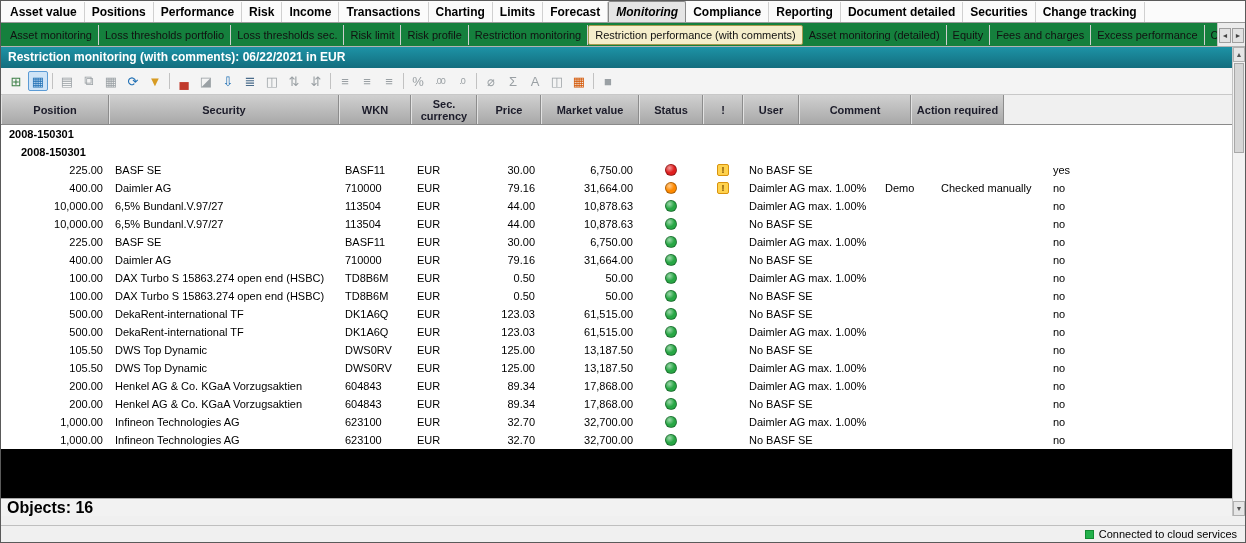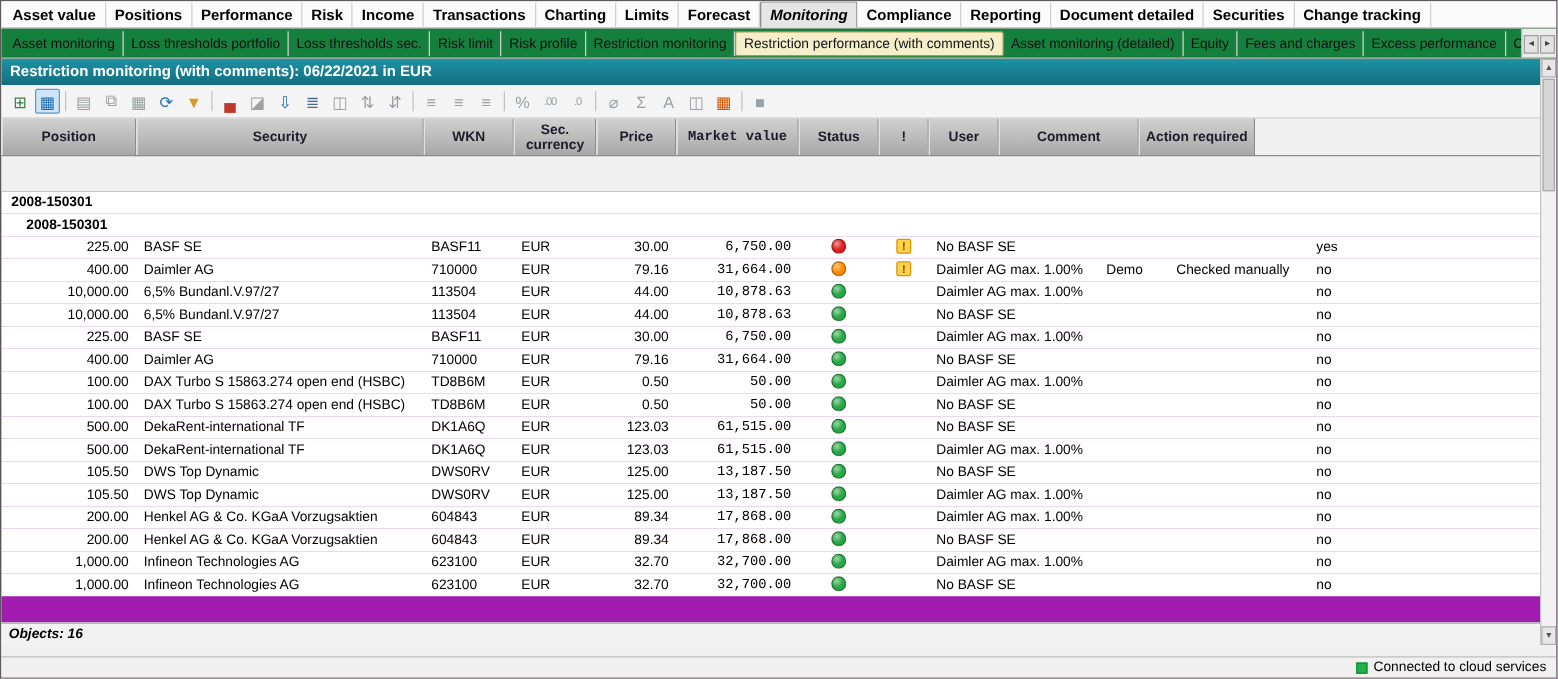--- a/index.html
+++ b/index.html
@@ -76,29 +76,29 @@
     border-right:1px solid #8c8c8c;border-left:1px solid #e2e2e2;
     padding:0 2px;white-space:normal;overflow:hidden;cursor:default;
   }
   .th-filler{flex:1;background:#f0f0f0;}
   
   .col-position{width:108px;}
   .col-security{width:230px;}
   .col-wkn{width:72px;}
   .col-currency{width:66px;}
   .col-price{width:64px;}
-  .col-market_value{width:98px;font-family:Liberation Mono, monospace;}
+  .col-market_value{width:98px;}
   .col-status{width:64px;}
   .col-warning{width:40px;}
   .col-restriction{width:136px;}
   .col-user{width:56px;}
   .col-comment{width:112px;}
   .col-action{width:93px;}
   
-  .table-body{flex:1;background:#a21caf;overflow:hidden;margin-top:28px;}
+  .table-body{flex:1;background:#000000;overflow:hidden;}
   .group-row{
     height:18px;line-height:18px;font-size:11px;font-weight:bold;color:#000;
     padding-left:8px;white-space:nowrap;background:#fff;
   }
   .group-row.level1{padding-left:20px;}
   .data-row{height:18px;display:flex;background:#fff;}
   .cell{
     font-size:11px;color:#000;line-height:18px;padding:0 6px;
     overflow:hidden;white-space:nowrap;flex:none;
   }
@@ -110,21 +110,21 @@
   }
   .warn-box{
     display:inline-block;width:12px;height:12px;background:#ffd24d;
     border:1px solid #d9930d;border-radius:2px;color:#7a4b00;
     font-weight:bold;font-size:9px;line-height:10px;text-align:center;
     vertical-align:middle;margin-top:-2px;
   }
   
   .objects-bar{
     height:18px;flex:none;background:#f2f2f2;border-top:1px solid #a8a8a8;
-    font-size:11px;font-weight:bold;color:#000;line-height:17px;padding-left:6px;font-style:italic;
+    font-size:16px;font-weight:bold;color:#000;line-height:17px;padding-left:6px;
   }
   
   .scroll-rail{
     width:13px;background:#f2f2f2;border-left:1px solid #c4c4c4;
     display:flex;flex-direction:column;flex:none;
   }
   .rail-btn{
     height:15px;background:#e6e6e6;border:1px solid #b0b0b0;
     font-size:7px;line-height:13px;text-align:center;color:#555;cursor:default;flex:none;
   }

